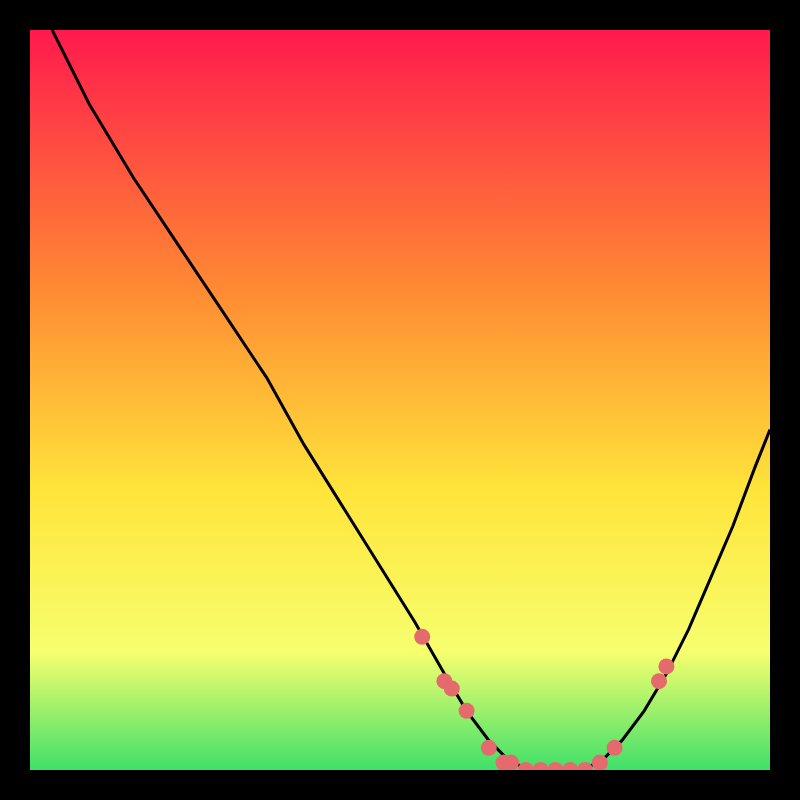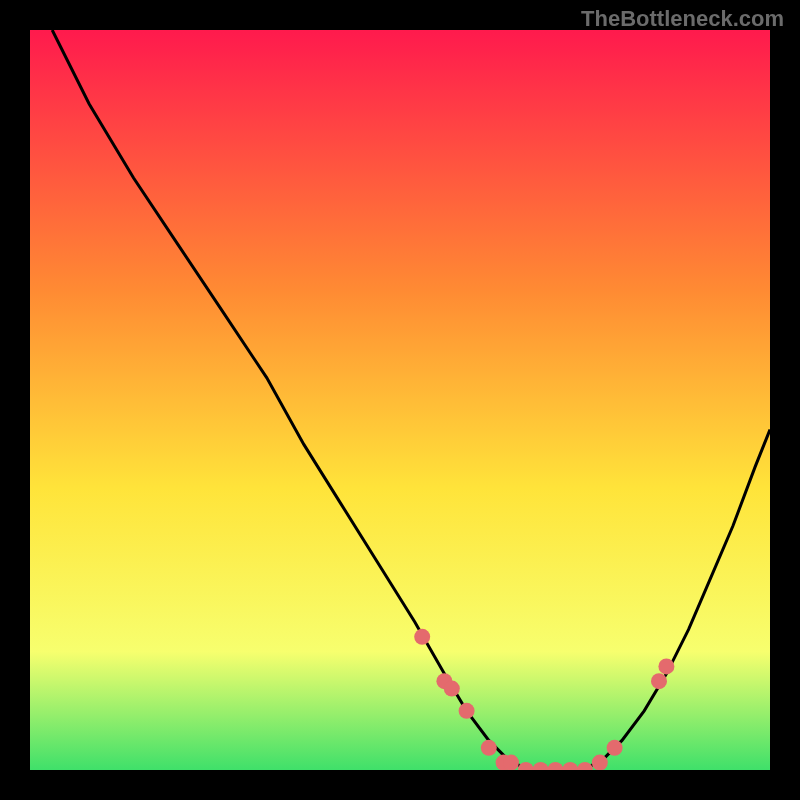--- a/index.html
+++ b/index.html
@@ -29,21 +29,20 @@
   svg.plot {
     position: absolute;
     left: 0;
     top: 0;
   }
 </style>
 </head>
 <body>
 
 <div class="chart-container">
-  <div class="watermark">TheBottleneck.com</div>
   <svg class="plot" width="800" height="800" viewBox="0 0 800 800">
     <defs>
       <linearGradient id="bg-grad" x1="0" y1="0" x2="0" y2="1">
         <stop id="g0" offset="0%" stop-color="#ff1a4d"></stop>
         <stop id="g1" offset="35%" stop-color="#ff8a33"></stop>
         <stop id="g2" offset="62%" stop-color="#ffe43a"></stop>
         <stop id="g3" offset="84%" stop-color="#f7ff6e"></stop>
         <stop id="g4" offset="100%" stop-color="#3fe06a"></stop>
       </linearGradient>
       <clipPath id="plot-clip">

